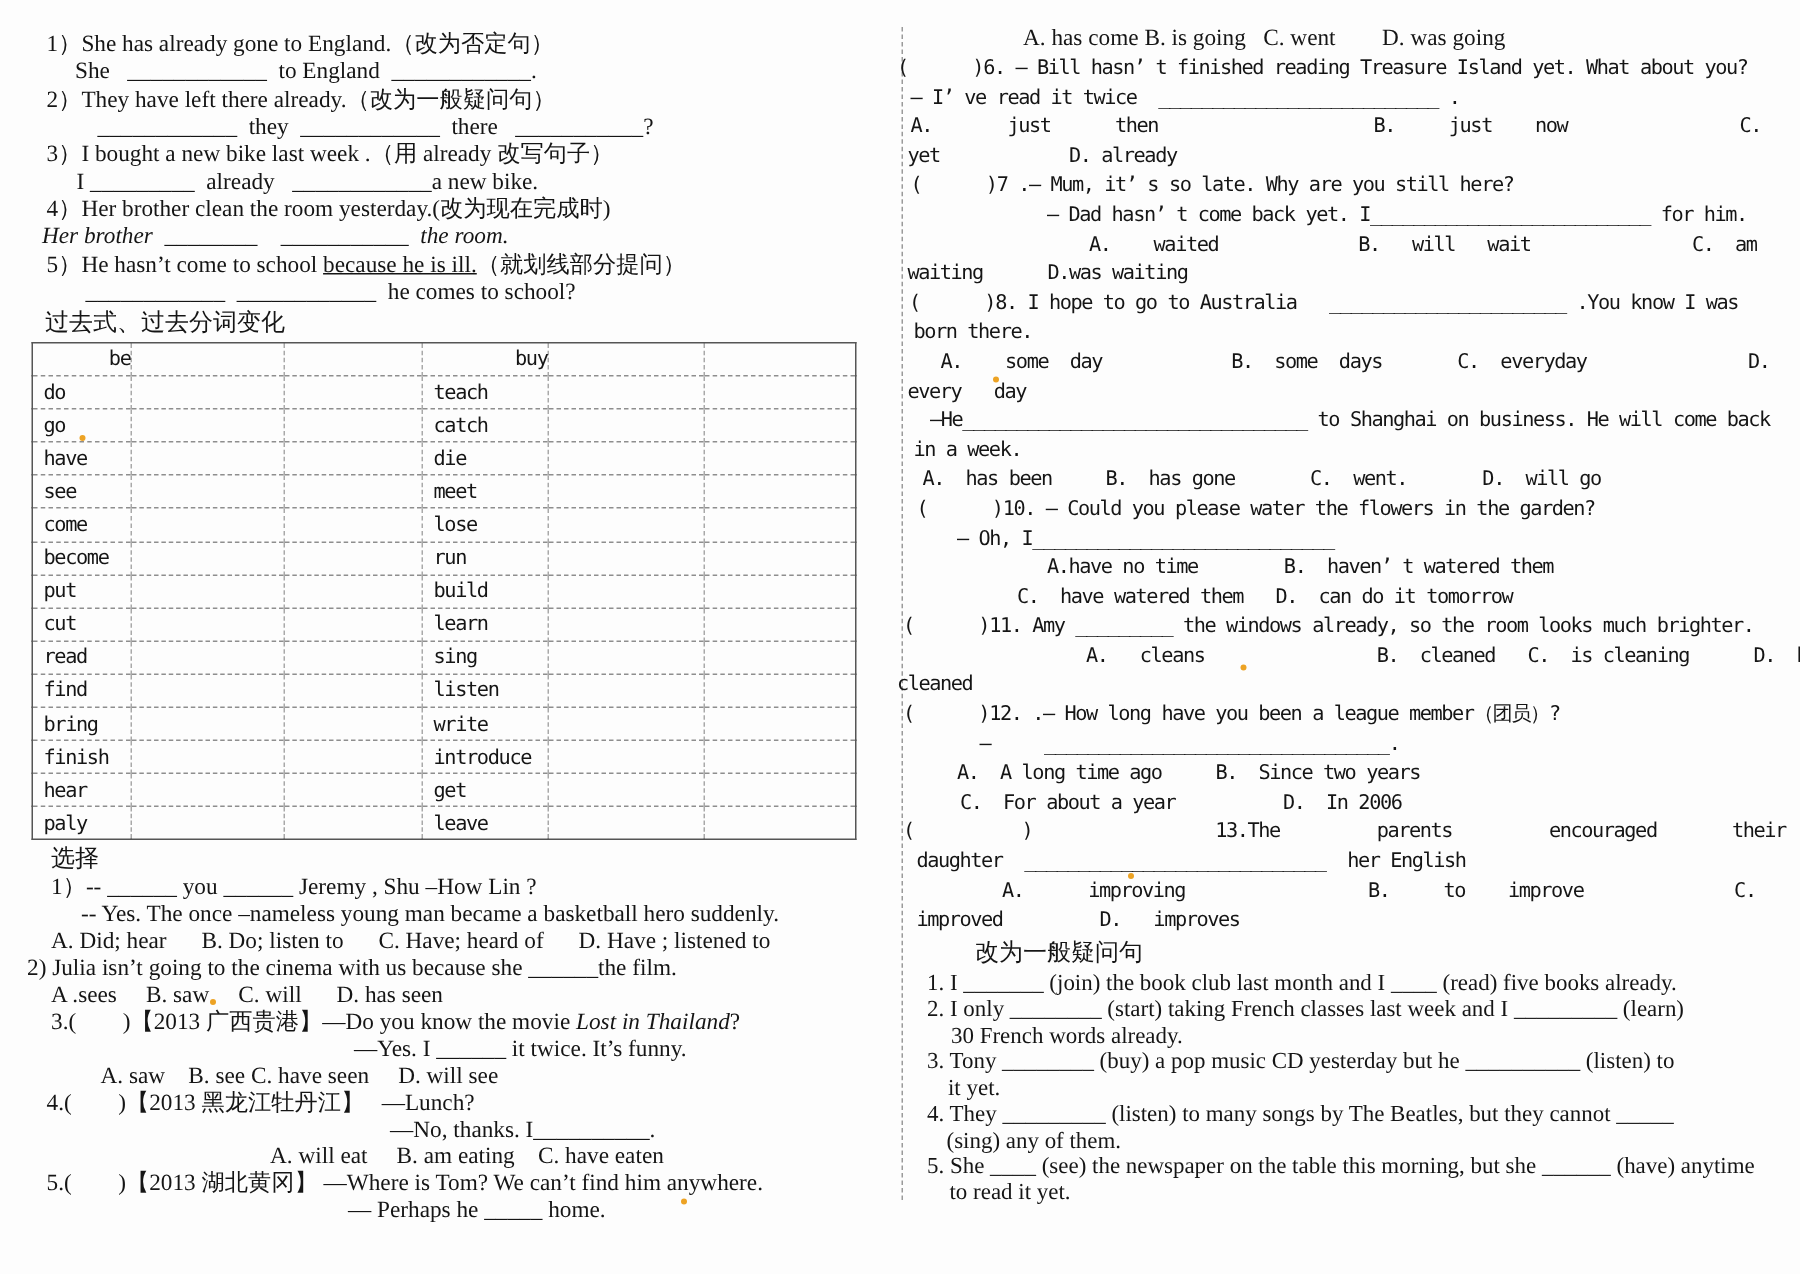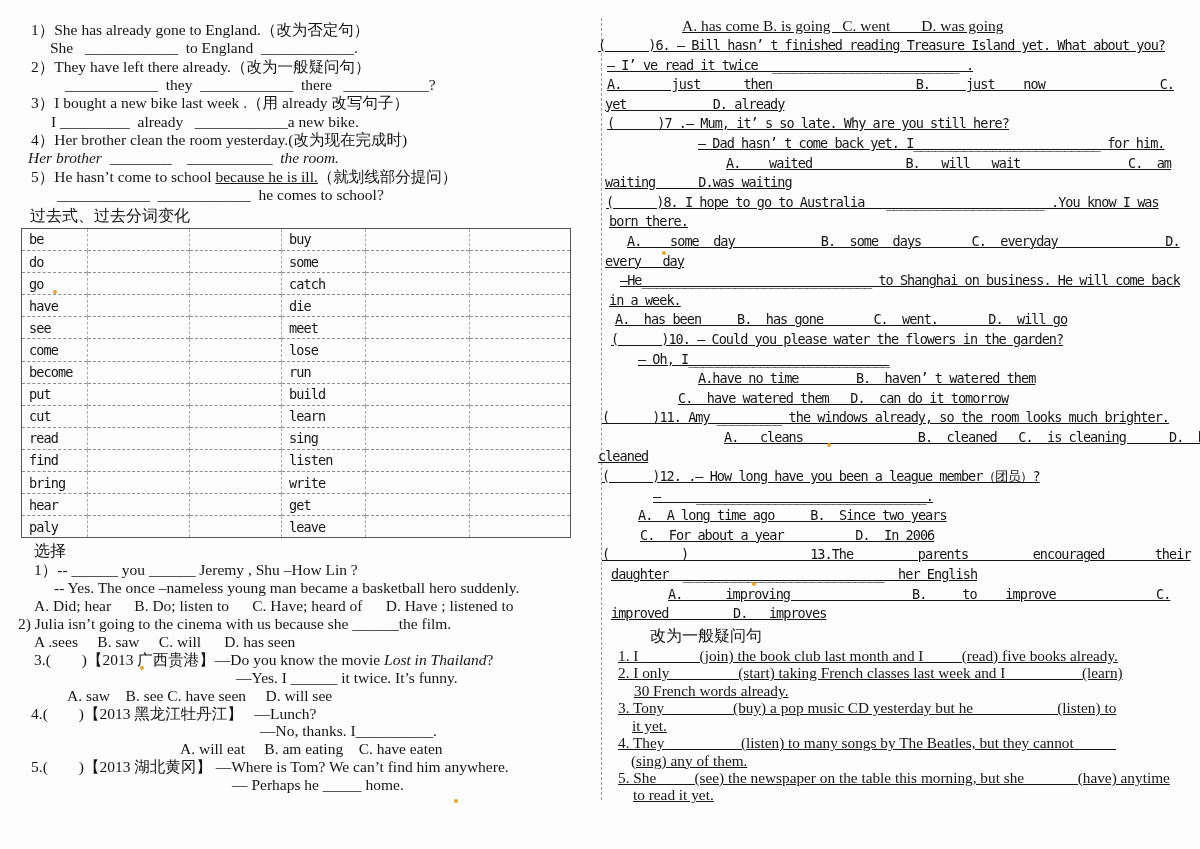--- a/index.html
+++ b/index.html
@@ -19,24 +19,24 @@
   #choice-block .line{line-height:17.9px;}
   .cn-title{font:16px/21px "Liberation Serif",serif;white-space:pre;}
   #table-title{margin:0 0 0 30px;padding-top:0.5px;}
   #choice-title{margin:2px 0 0 34px;}
   
   #verb-table{border-collapse:collapse;table-layout:fixed;margin:2px 0 0 21px;
               border:1.5px solid #555;}
   #verb-table td{height:21.1px;padding:0 0 0 7px;vertical-align:middle;
                  font:13.5px "DejaVu Sans Mono",monospace;letter-spacing:-0.9px;
                  border-top:1px dashed #8e8e8e;border-left:1px dashed #a9a9a9;}
-  #verb-table tr:first-child td{border-top:none;}
+  #verb-table tr:first-child td{border-top:none;text-align:right;}
   #verb-table td:first-child{border-left:none;}
   
-  #col-right .line{font:13.5px/19.6px "DejaVu Sans Mono",monospace;letter-spacing:-0.95px;text-decoration:underline;}
+  #col-right .line{font:13.5px/19.6px "DejaVu Sans Mono",monospace;letter-spacing:-0.95px;}
   #col-right .line.f-serif{font:15.5px/20px "Liberation Serif",serif;letter-spacing:0;}
   #col-right .line.f-list{font:15.3px/17.45px "Liberation Serif",serif;letter-spacing:0;}
   #fill-title{margin:1px 0 1px 52px;}
   
   .st-underline{text-decoration:underline;}
   .st-italic{font-style:italic;}
   
   .dot{position:absolute;width:4px;height:4px;border-radius:50%;}
 </style>
 </head>
@@ -77,21 +77,21 @@
             <td></td>
             <td></td>
             <td>buy</td>
             <td></td>
             <td></td>
           </tr>
           <tr>
             <td>do</td>
             <td></td>
             <td></td>
-            <td>some</td>
+            <td>teach</td>
             <td></td>
             <td></td>
           </tr>
           <tr>
             <td>go</td>
             <td></td>
             <td></td>
             <td>catch</td>
             <td></td>
             <td></td>
@@ -158,20 +158,28 @@
             <td></td>
             <td>listen</td>
             <td></td>
             <td></td>
           </tr>
           <tr>
             <td>bring</td>
             <td></td>
             <td></td>
             <td>write</td>
+            <td></td>
+            <td></td>
+          </tr>
+          <tr>
+            <td>finish</td>
+            <td></td>
+            <td></td>
+            <td>introduce</td>
             <td></td>
             <td></td>
           </tr>
           <tr>
             <td>hear</td>
             <td></td>
             <td></td>
             <td>get</td>
             <td></td>
             <td></td>

